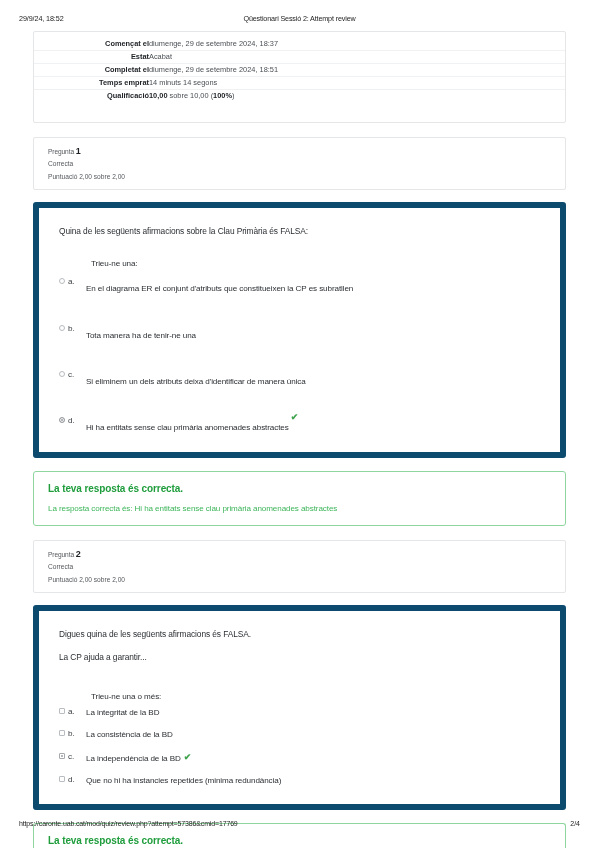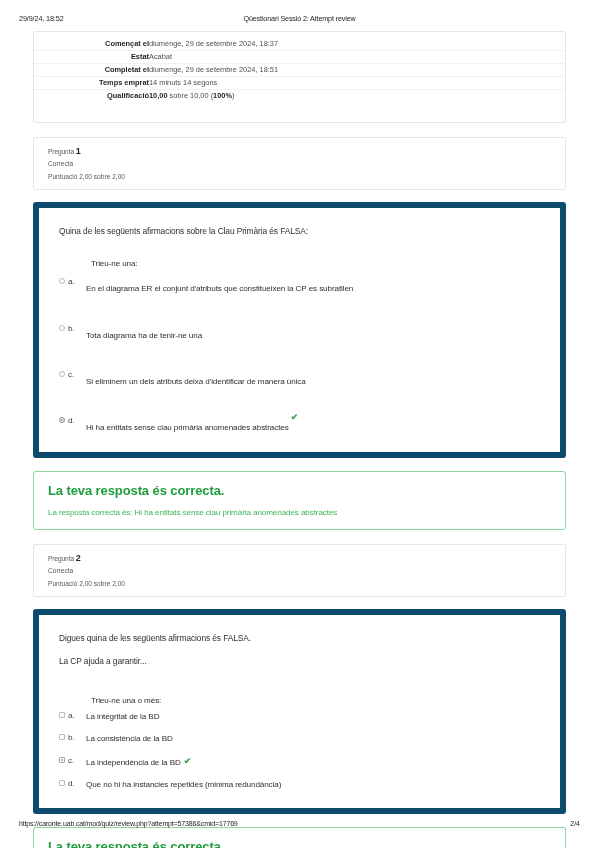--- a/index.html
+++ b/index.html
@@ -240,21 +240,21 @@
 
   
   .feedback {
     margin-top: 13px;
     border: 1px solid #8fd69e;
     border-radius: 3px;
     background: #ffffff;
     padding: 11px 14px 12px 14px;
   }
   .fb-title {
-    font-size: 13px;
+    font-size: 10px;
     font-weight: bold;
     color: #1f9d3c;
     letter-spacing: -0.1px;
   }
   .fb-text {
     margin-top: 10px;
     font-size: 8.1px;
     color: #3db55a;
     letter-spacing: -0.1px;
   }
@@ -321,21 +321,21 @@
           </span>
         <span class="ans-letter">a.</span>
         <span class="ans-text"><span>En el diagrama ER el conjunt d'atributs que constitueixen la CP es subratllen</span></span>
       </div>
 
       <div class="ans">
         <span class="ans-ctl">
             <span class="radio"></span>
           </span>
         <span class="ans-letter">b.</span>
-        <span class="ans-text"><span>Tota diagrama ha de tenir-ne una</span></span>
+        <span class="ans-text"><span>Tota manera ha de tenir-ne una</span></span>
       </div>
 
       <div class="ans">
         <span class="ans-ctl">
             <span class="radio"></span>
           </span>
         <span class="ans-letter">c.</span>
         <span class="ans-text"><span>Si eliminem un dels atributs deixa d'identificar de manera única</span></span>
       </div>
 

